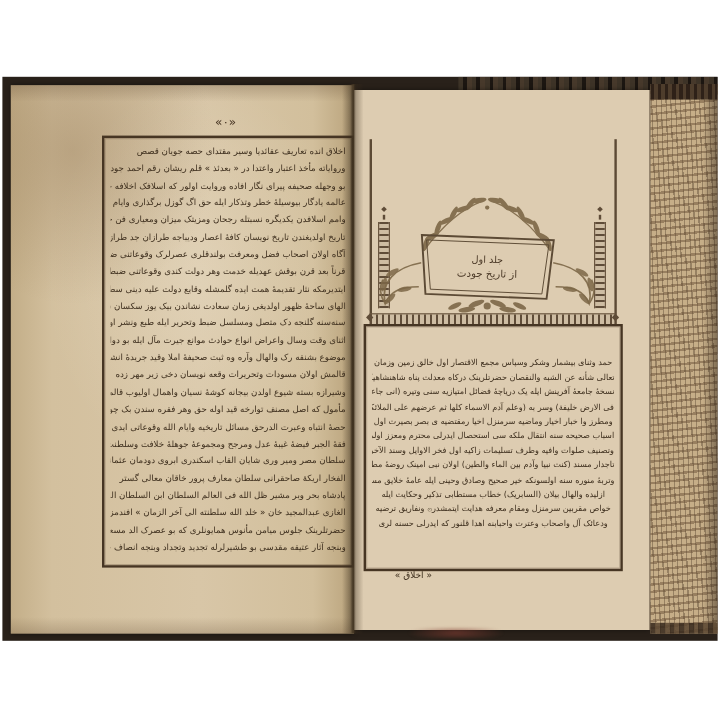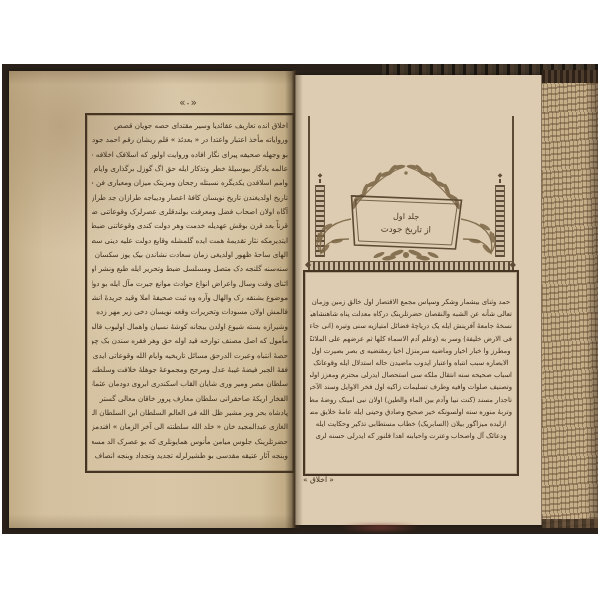--- a/index.html
+++ b/index.html
@@ -60,21 +60,21 @@
     background:repeating-linear-gradient(90deg,#5f4c38 0 2px,rgba(95,76,56,.12) 2px 5px);}
   .chain-band .rosette{position:absolute;top:-2px;font-size:8px;line-height:10px;color:#5f4c38;}
   .rosette-l{left:-3px;} .rosette-r{right:-3px;}
   .rp-frame{position:absolute;left:8px;top:195px;width:212px;height:202px;
     border:2px solid #463523;box-shadow:inset 0 0 0 1px rgba(70,53,35,.25);}
   .basmala-row{position:absolute;left:0;top:0;width:100%;height:20px;
     border-bottom:2px solid #463523;display:flex;align-items:center;justify-content:center;}
   .basmala{direction:rtl;font-size:7.5px;color:#3e2f1e;}
   .rp-text{position:absolute;left:5px;top:24px;right:5px;bottom:2px;overflow:hidden;text-align:center;}
   .rp-text .line{font-size:6.8px;line-height:12.2px;height:12.2px;}
-  .catchword{position:absolute;left:8px;top:400px;direction:rtl;
+  .catchword{position:absolute;left:34px;top:400px;direction:rtl;
     font-size:7.5px;color:#3e2f1e;}
   
   .gutter{position:absolute;left:283px;top:6px;width:18px;height:458px;
     background:linear-gradient(90deg,rgba(50,38,24,0) 0%,rgba(50,38,24,.40) 38%,
       #423422 52%,rgba(60,46,30,.35) 64%,rgba(0,0,0,0) 100%);}
   .fore-edge{position:absolute;left:540px;top:6px;width:56px;height:458px;
     background:
       linear-gradient(90deg,transparent 78%,rgba(40,28,18,.45) 100%),
       repeating-linear-gradient(174deg,rgba(96,70,46,.45) 0 2px,transparent 2px 6px),
       repeating-linear-gradient(88deg,rgba(62,44,28,.35) 0 1px,transparent 1px 4px),
@@ -222,26 +222,26 @@
         <span class="rosette rosette-r">◆</span>
       </div>
 
       <div class="rp-frame">
         <div class="rp-text">
           <div class="line">حمد وثنای بیشمار وشکر وسپاس مجمع الاقتصار اول خالق زمین وزمان</div>
           <div class="line">تعالی شأنه عن الشبه والنقصان حضرتلرینک درکاه معدلت پناه شاهنشاهیکه</div>
           <div class="line">نسخهٔ جامعهٔ آفرینش ایله یک دریاچهٔ فضائل امتیازیه سنی وتیره (انی جاعل</div>
           <div class="line">فی الارض خلیفة) وسر به (وعلم آدم الاسماء کلها ثم عرضهم علی الملائکة) ایله معل</div>
           <div class="line">ومطرز وا خبار اخیار وماضیه سرمنزل اخیا رمقتضیه ی بصر بصیرت اول</div>
-          <div class="line">الابصاره سبب انتباه واعتبار ایدوب ماضیدن حاله استدلال ایله وقوعاتک</div>
           <div class="line">اسباب صحیحه سنه انتقال ملکه سی استحصال ایدرلی محترم ومعزز اولمشدر</div>
           <div class="line">وتصنیف صلوات وافیه وطرف تسلیمات زاکیه اول فخر الاوایل وسند الآخرین</div>
           <div class="line">تاجدار مسند (کنت نبیا وآدم بین الماء والطین) اولان نبی امینک روضهٔ مطهره</div>
           <div class="line">وتربهٔ منوره سنه اولسونکه خیر صحیح وصادق وحینی ایله عامهٔ خلایق مسلک</div>
-          <div class="line">ازلیده میزاگور بیلان (السابریک) خطاب مستطابی تذکیر وحکایت ایله</div>
+          <div class="line">ازلیده والهال بیلان (السابریک) خطاب مستطابی تذکیر وحکایت ایله</div>
+          <div class="line">خواص مقربین سرمنزل ومقام معرفه هدایت ایتمشدر۞ ونفاریق ترضیه</div>
           <div class="line">ودعائک آل واصحاب وعترت واحبابنه اهدا قلنور که ایدرلی حسنه لری</div>
         </div>
       </div>
 
       <div class="catchword">« اخلاق »</div>
     </div>
 
     <div class="gutter"></div>
     <div class="fore-edge"></div>
     <div class="smudge"></div>

